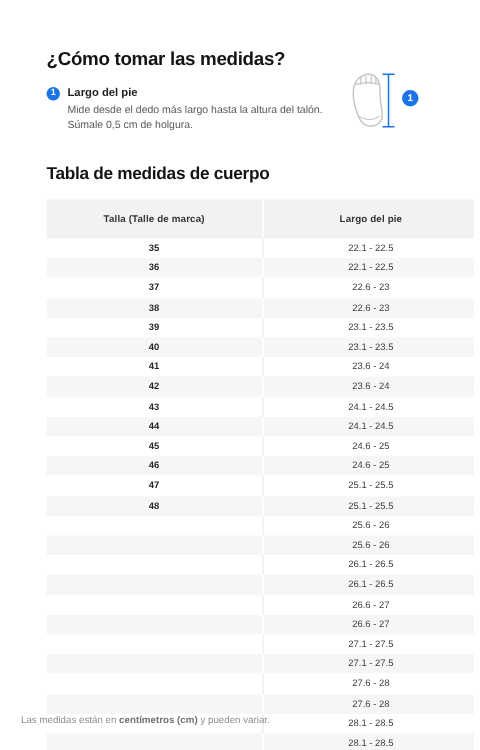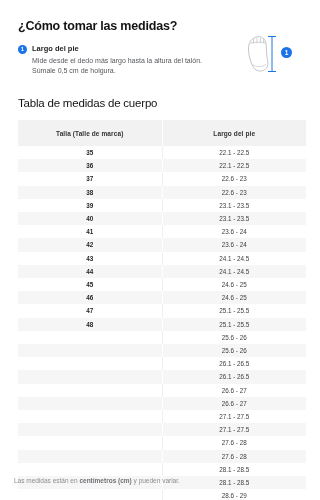--- a/index.html
+++ b/index.html
@@ -4,21 +4,21 @@
 <style>
   * { box-sizing: border-box; margin: 0; padding: 0; }
   html, body {
     width: 316px;
     height: 500px;
     background: #ffffff;
     font-family: "Liberation Sans", sans-serif;
     color: #1f1f1f;
     overflow: hidden;
   }
-  .page { position: relative; width: 316px; height: 500px; padding: 4px; }
+  .page { position: relative; width: 316px; height: 500px; padding: 17px; }
 
   
   .howto {
     position: relative;
     padding: 14px 14px 0 14px;
   }
   .howto-title {
     font-size: 12.5px;
     font-weight: bold;
     letter-spacing: -0.2px;
@@ -78,21 +78,21 @@
     color: #fff;
     font-size: 6.5px;
     line-height: 11px;
     text-align: center;
     font-weight: bold;
   }
 
   
   .table-title {
     font-size: 11.5px;
-    font-weight: normal;
+    font-weight: bold;
     letter-spacing: -0.2px;
     color: #141414;
     margin: 22px 0 0 14px;
   }
   .size-table {
     margin: 11px 14px 0 14px;
     width: 288px;
     border-collapse: collapse;
     table-layout: fixed;
   }

